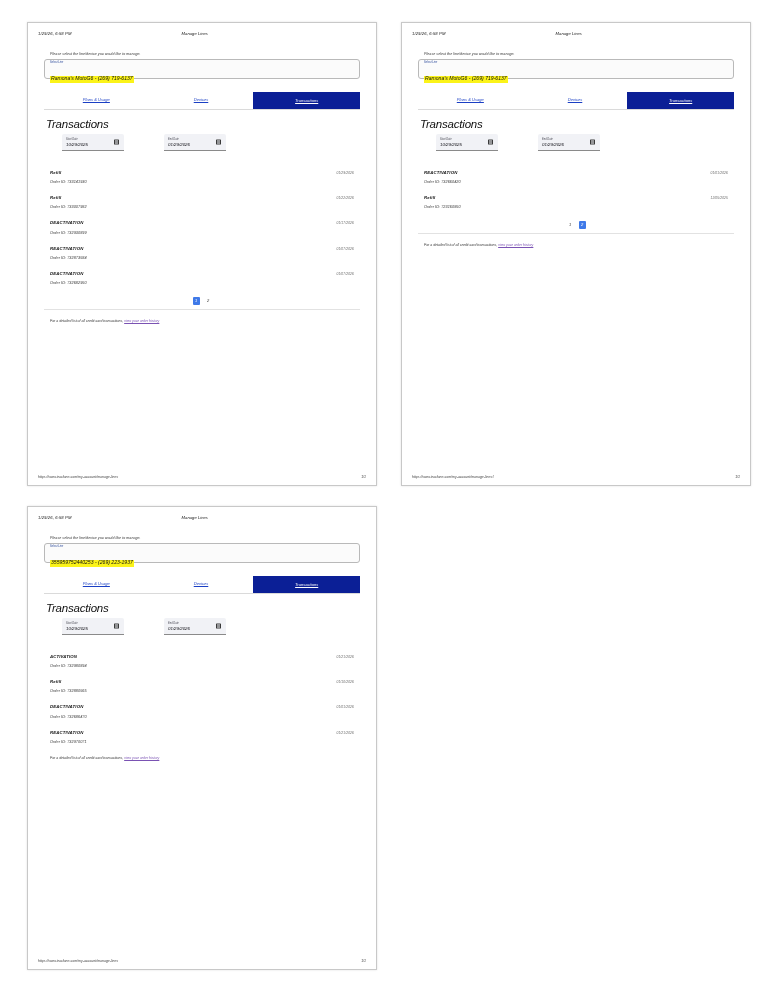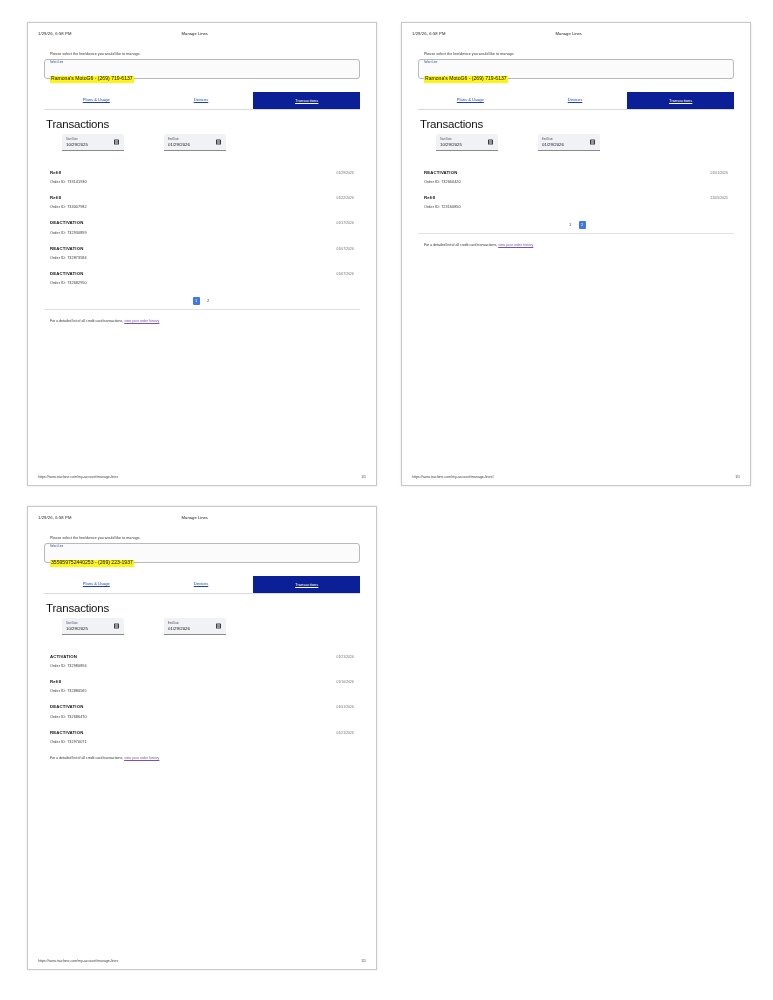--- a/index.html
+++ b/index.html
@@ -6,20 +6,21 @@
   html, body {
     width: 773px; height: 1000px;
     background: #ffffff;
     font-family: "Liberation Sans", sans-serif;
     overflow: hidden;
   }
   .board {
     position: relative;
     width: 614px; height: 1000px;
     background: #ffffff;
+    font-style: italic;
   }
 
   
   .sheet {
     position: absolute;
     background: #ffffff;
     border: 1px solid #c8c8c8;
     box-shadow: 0 0 2px rgba(0,0,0,0.12);
     overflow: hidden;
   }

